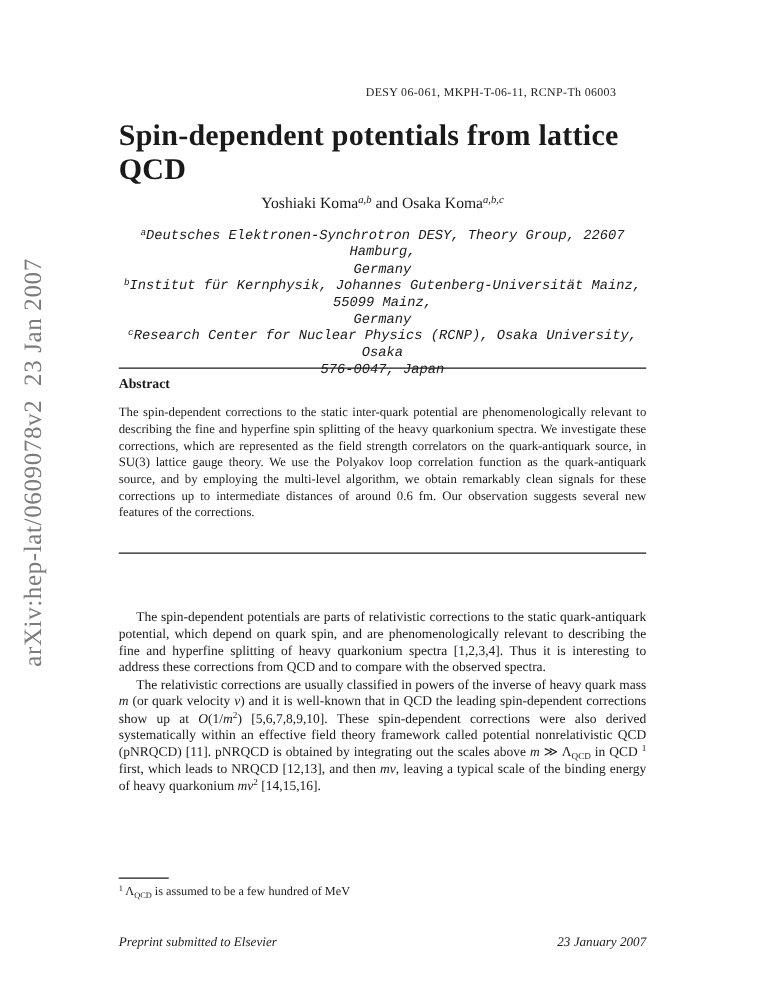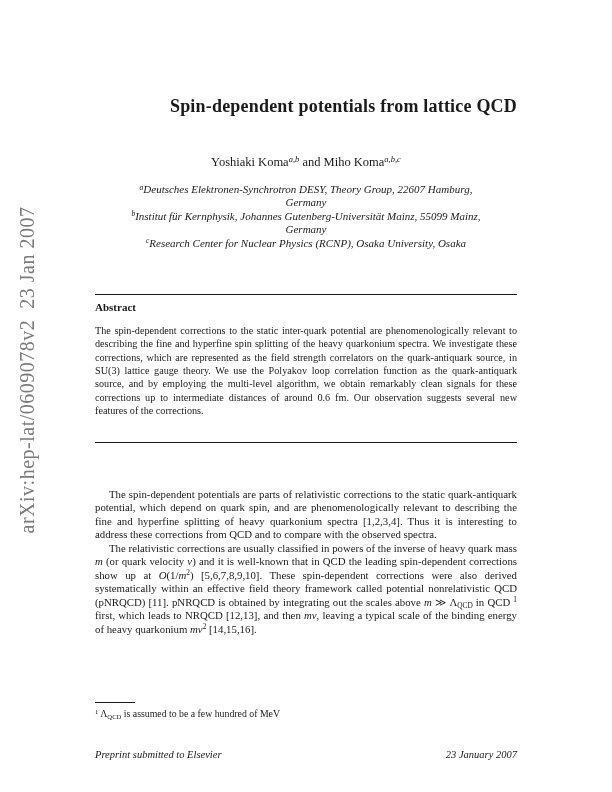--- a/index.html
+++ b/index.html
@@ -28,39 +28,40 @@
     top:70px;
     text-align:right;
     padding-right:24px;
     box-sizing:border-box;
     font-size:9.5px;
     letter-spacing:0.3px;
   }
 
   .title{
     top:96px;
-    text-align:right;
-    font-size:18px;
+    text-align:left;
+    font-size:24px;
     font-weight:bold;
     letter-spacing:0.2px;
     font-family:Liberation Serif, serif;
   }
 
   .authors{
     top:155px;
     text-align:center;
     font-size:12.5px;
   }
 
   .affiliations{
     top:183px;
     text-align:center;
     font-style:italic;
     font-size:11px;
     line-height:13.4px;
+    font-family:Liberation Mono, monospace;
   }
 
   .rule{height:1px;background:#1a1a1a;}
   .rule-abstract-top{top:294px;}
   .rule-abstract-bottom{top:442px;}
 
   .abstract-heading{
     top:301px;
     font-weight:bold;
     font-size:11px;
@@ -107,31 +108,33 @@
   .sup{font-size:68%;position:relative;top:-0.45em;line-height:0;}
   .sub{font-size:68%;position:relative;top:0.28em;line-height:0;}
 </style>
 </head>
 <body>
 
 <div class="page">
 
   <div class="abs watermark">arXiv:hep-lat/0609078v2  23 Jan 2007</div>
 
+  <div class="abs content-x report-ids">DESY 06-061, MKPH-T-06-11, RCNP-Th 06003</div>
 
   <h1 class="abs content-x title" style="margin:0;">Spin-dependent potentials from lattice QCD</h1>
 
-  <div class="abs content-x authors"><span>Yoshiaki Koma</span><span class="sup it">a,b</span><span> and Miho Koma</span><span class="sup it">a,b,c</span></div>
+  <div class="abs content-x authors"><span>Yoshiaki Koma</span><span class="sup it">a,b</span><span> and Osaka Koma</span><span class="sup it">a,b,c</span></div>
 
   <div class="abs content-x affiliations">
     <div><span class="sup">a</span><span>Deutsches Elektronen-Synchrotron DESY, Theory Group, 22607 Hamburg,</span></div>
     <div><span>Germany</span></div>
     <div><span class="sup">b</span><span>Institut für Kernphysik, Johannes Gutenberg-Universität Mainz, 55099 Mainz,</span></div>
     <div><span>Germany</span></div>
     <div><span class="sup">c</span><span>Research Center for Nuclear Physics (RCNP), Osaka University, Osaka</span></div>
+    <div><span>576-0047, Japan</span></div>
   </div>
 
   <div class="abs content-x rule rule-abstract-top"></div>
 
   <div class="abs content-x abstract-heading">Abstract</div>
 
   <div class="abs content-x abstract-text">The spin-dependent corrections to the static inter-quark potential are phenomenologically relevant to describing the fine and hyperfine spin splitting of the heavy quarkonium spectra. We investigate these corrections, which are represented as the field strength correlators on the quark-antiquark source, in SU(3) lattice gauge theory. We use the Polyakov loop correlation function as the quark-antiquark source, and by employing the multi-level algorithm, we obtain remarkably clean signals for these corrections up to intermediate distances of around 0.6 fm. Our observation suggests several new features of the corrections.</div>
 
   <div class="abs content-x rule rule-abstract-bottom"></div>
 

